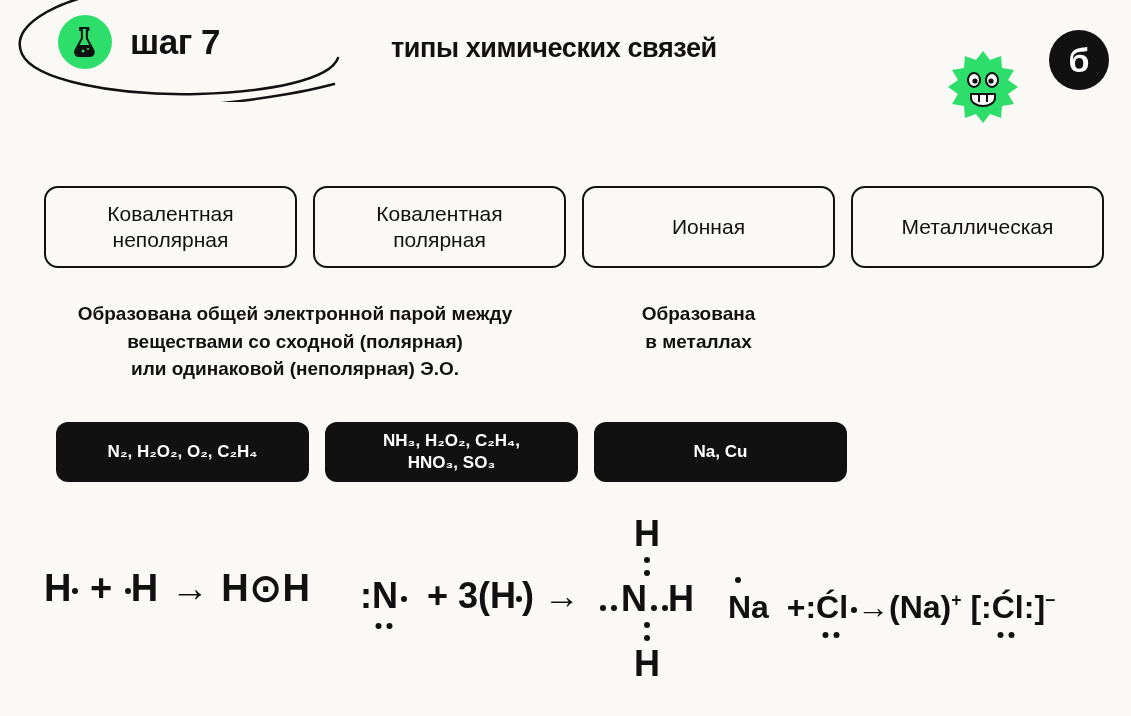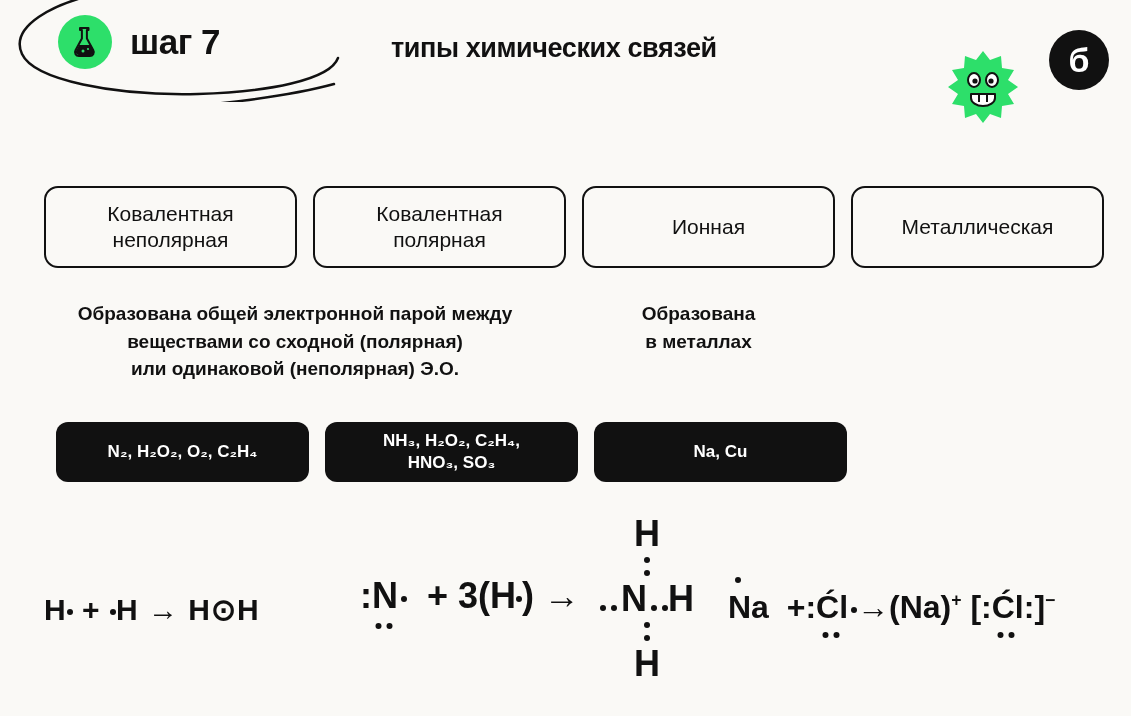--- a/index.html
+++ b/index.html
@@ -186,21 +186,21 @@
     width: 1131px;
     height: 210px;
   }
   .eq {
     position: absolute;
     font-family: "Liberation Sans", sans-serif;
     font-weight: 700;
     color: #111111;
     white-space: nowrap;
   }
-  .eq-1 { left: 44px;  top: 87px; font-size: 30px; letter-spacing: 1px; }
+  .eq-1 { left: 44px;  top: 61px; font-size: 38px; letter-spacing: 1px; }
   .eq-2 { left: 360px; top: 10px; font-size: 36px; }
   .eq-3 { left: 728px; top: 84px; font-size: 32px; }
 
   .dot {
     display: inline-block;
     width: 6px;
     height: 6px;
     background: #111111;
     border-radius: 50%;
     vertical-align: middle;

